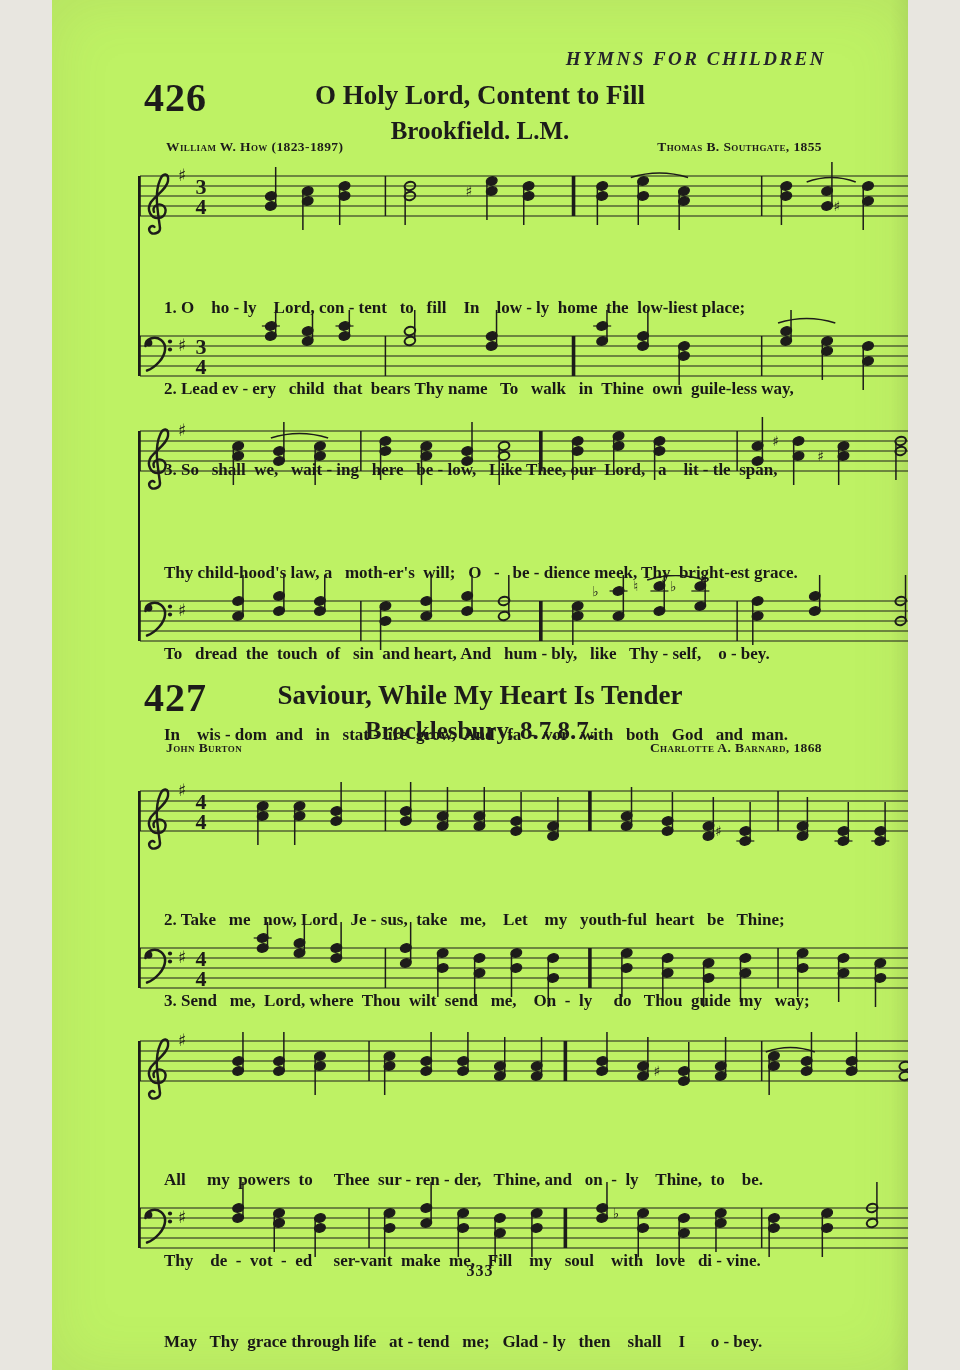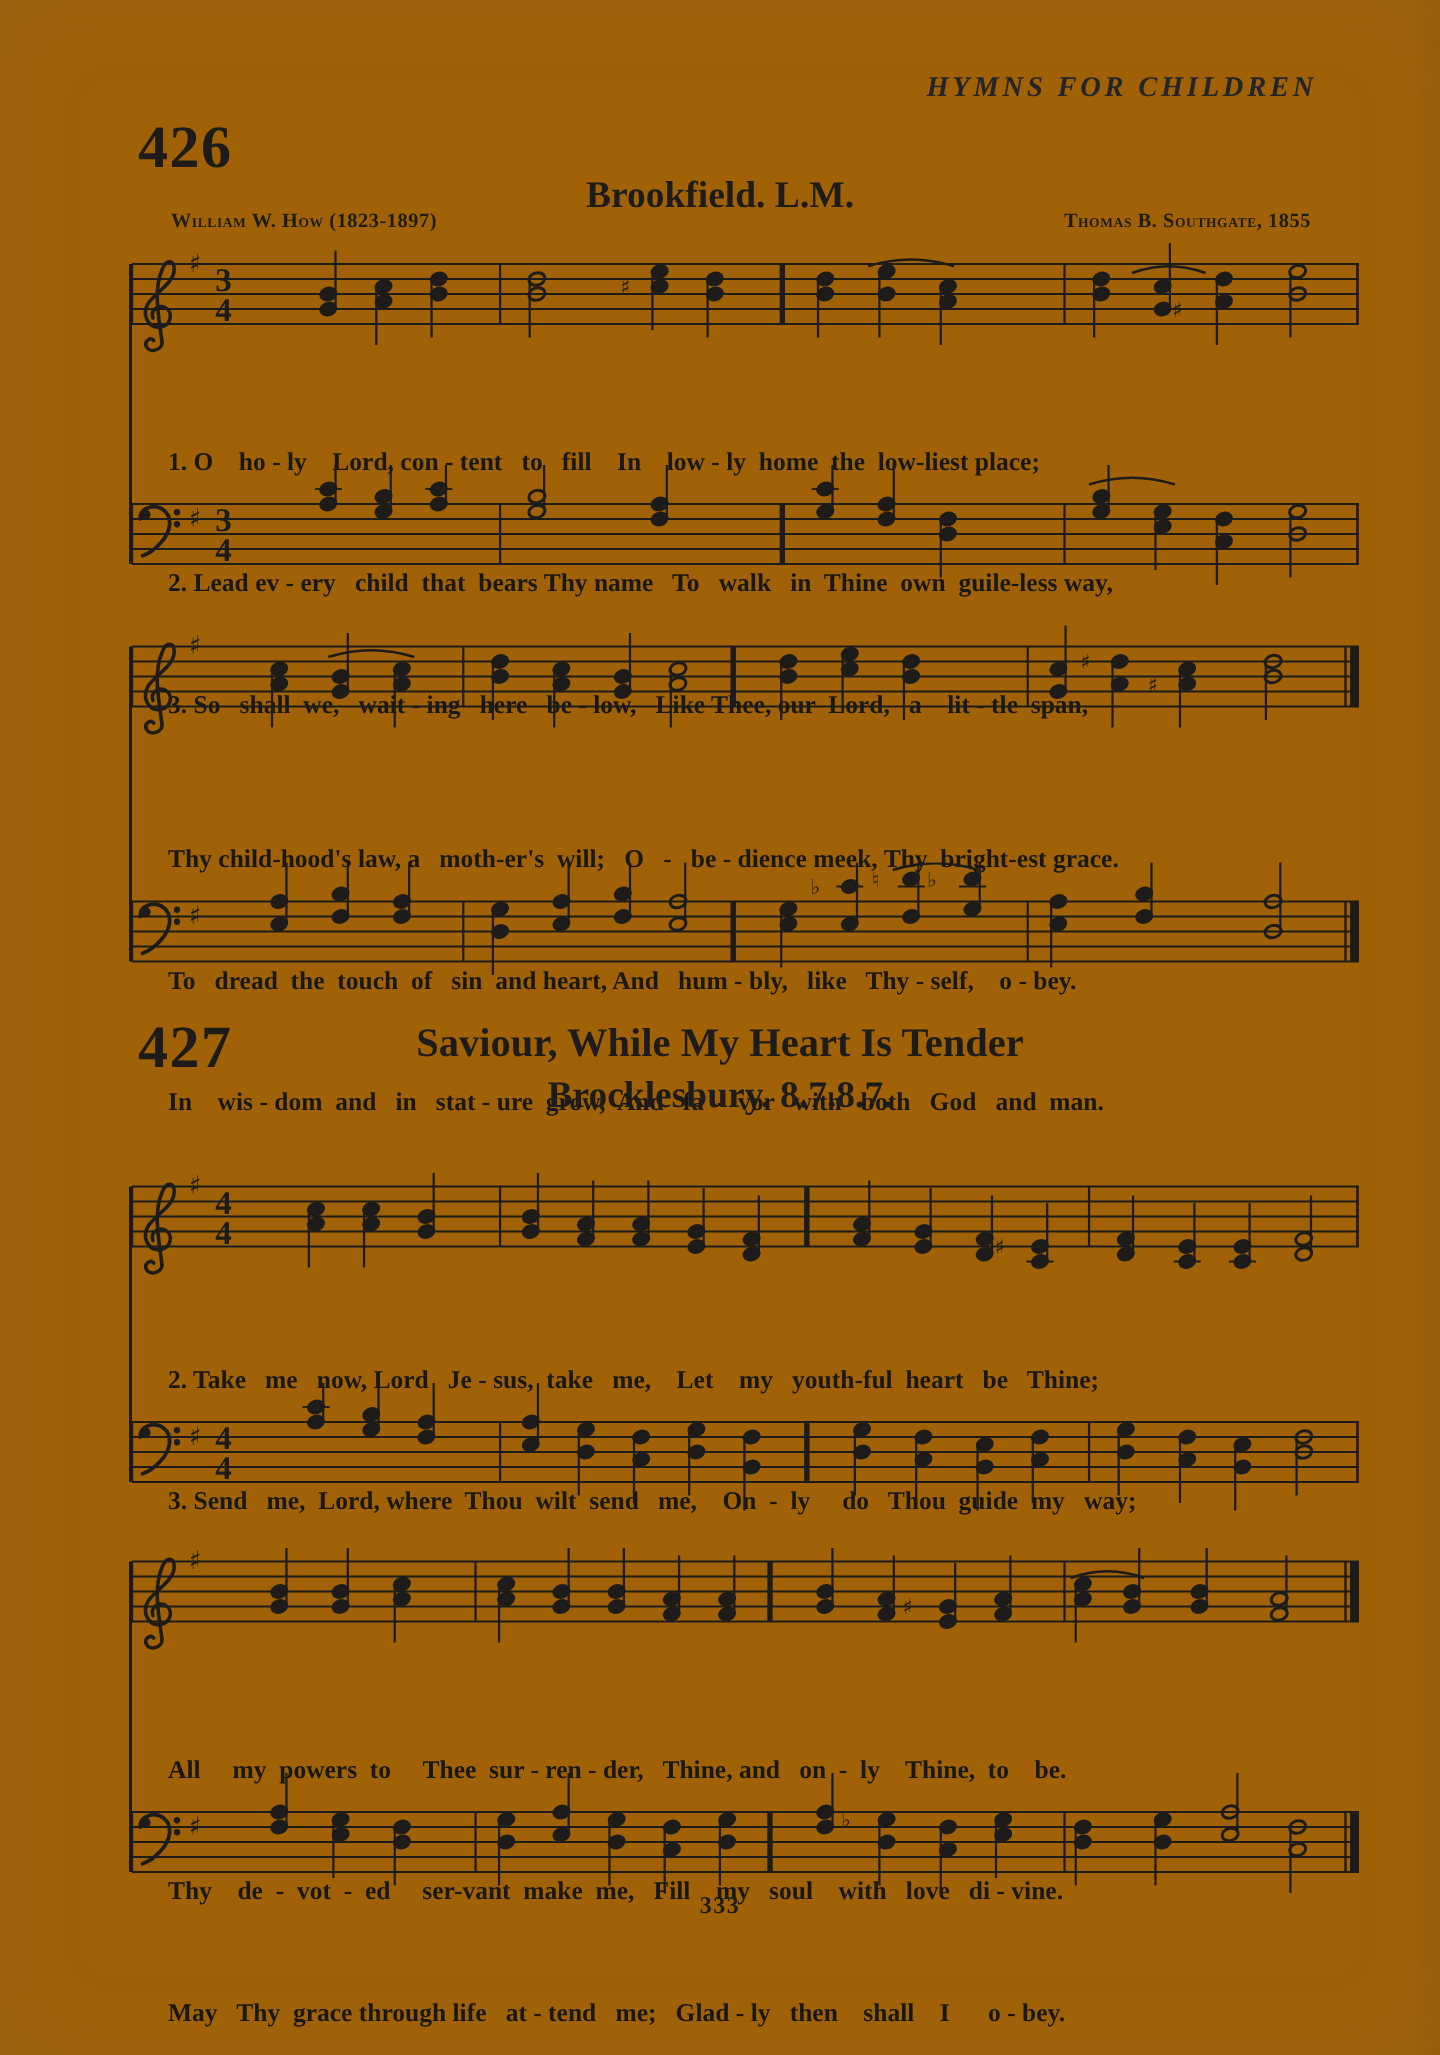--- a/index.html
+++ b/index.html
@@ -1,19 +1,19 @@
 <!DOCTYPE html>
 <html><head>
 <meta charset="utf-8">
 <style>
   html,body{margin:0;padding:0;}
   body{background:#e8e6e0;font-family:"Liberation Serif",serif;}
   .page{
-    position:relative;width:960px;height:1370px;margin:0 auto;
-    background:#a16207;color:#1d1c1a;overflow:hidden;
+    position:relative;width:856px;height:1370px;margin:0 auto;
+    background:#bef264;color:#1d1c1a;overflow:hidden;
     box-shadow:inset 0 0 60px rgba(120,110,90,.12);
   }
   .page::after{
     content:"";position:absolute;top:0;right:0;width:18px;height:100%;
     background:linear-gradient(to right,rgba(0,0,0,0),rgba(0,0,0,.05));
     pointer-events:none;
   }
   .running-head{
     position:absolute;top:48px;right:82px;
     font-size:19px;font-weight:bold;font-style:italic;letter-spacing:2.5px;
@@ -46,20 +46,21 @@
   }
 </style>
 </head>
 <body>
 
 <div class="page">
 
   <div class="running-head">HYMNS FOR CHILDREN</div>
 
   <div class="hymn-number" style="top:74px">426</div>
+  <div class="hymn-title" style="top:80px">O Holy Lord, Content to Fill</div>
   <div class="tune-line" style="top:117px">Brookfield. L.M.</div>
   <div class="byline" style="top:139px">
     <span class="author">William W. How (1823-1897)</span>
     <span class="composer">Thomas B. Southgate, 1855</span>
   </div>
 
   <svg class="staff" style="top:150px" viewBox="0 0 822 92">
       <g>
         <line x1="2" y1="26" x2="820" y2="26" stroke="#1d1c1a" stroke-width="1.2"></line>
         <line x1="2" y1="36" x2="820" y2="36" stroke="#1d1c1a" stroke-width="1.2"></line>
@@ -451,20 +452,24 @@
       </g>
       <text x="454.25999999999993" y="21" font-size="14" font-weight="bold" font-family="&quot;DejaVu Sans&quot;, sans-serif" fill="#1d1c1a">♭</text>
       <text x="495.15999999999997" y="16" font-size="14" font-weight="bold" font-family="&quot;DejaVu Sans&quot;, sans-serif" fill="#1d1c1a">♮</text>
       <text x="531.97" y="16" font-size="14" font-weight="bold" font-family="&quot;DejaVu Sans&quot;, sans-serif" fill="#1d1c1a">♭</text>
       <path d="M 509.15999999999997 5 Q 537.79 -4 566.42 5" fill="none" stroke="#1d1c1a" stroke-width="1.6"></path>
     </svg>
 
   <div class="hymn-number" style="top:674px">427</div>
   <div class="hymn-title" style="top:680px">Saviour, While My Heart Is Tender</div>
   <div class="tune-line" style="top:717px">Brocklesbury. 8.7.8.7.</div>
+  <div class="byline" style="top:740px">
+    <span class="author">John Burton</span>
+    <span class="composer">Charlotte A. Barnard, 1868</span>
+  </div>
 
   <svg class="staff" style="top:765px" viewBox="0 0 822 92">
       <g>
         <line x1="2" y1="26" x2="820" y2="26" stroke="#1d1c1a" stroke-width="1.2"></line>
         <line x1="2" y1="36" x2="820" y2="36" stroke="#1d1c1a" stroke-width="1.2"></line>
         <line x1="2" y1="46" x2="820" y2="46" stroke="#1d1c1a" stroke-width="1.2"></line>
         <line x1="2" y1="56" x2="820" y2="56" stroke="#1d1c1a" stroke-width="1.2"></line>
         <line x1="2" y1="66" x2="820" y2="66" stroke="#1d1c1a" stroke-width="1.2"></line>
       </g>
       <g>

